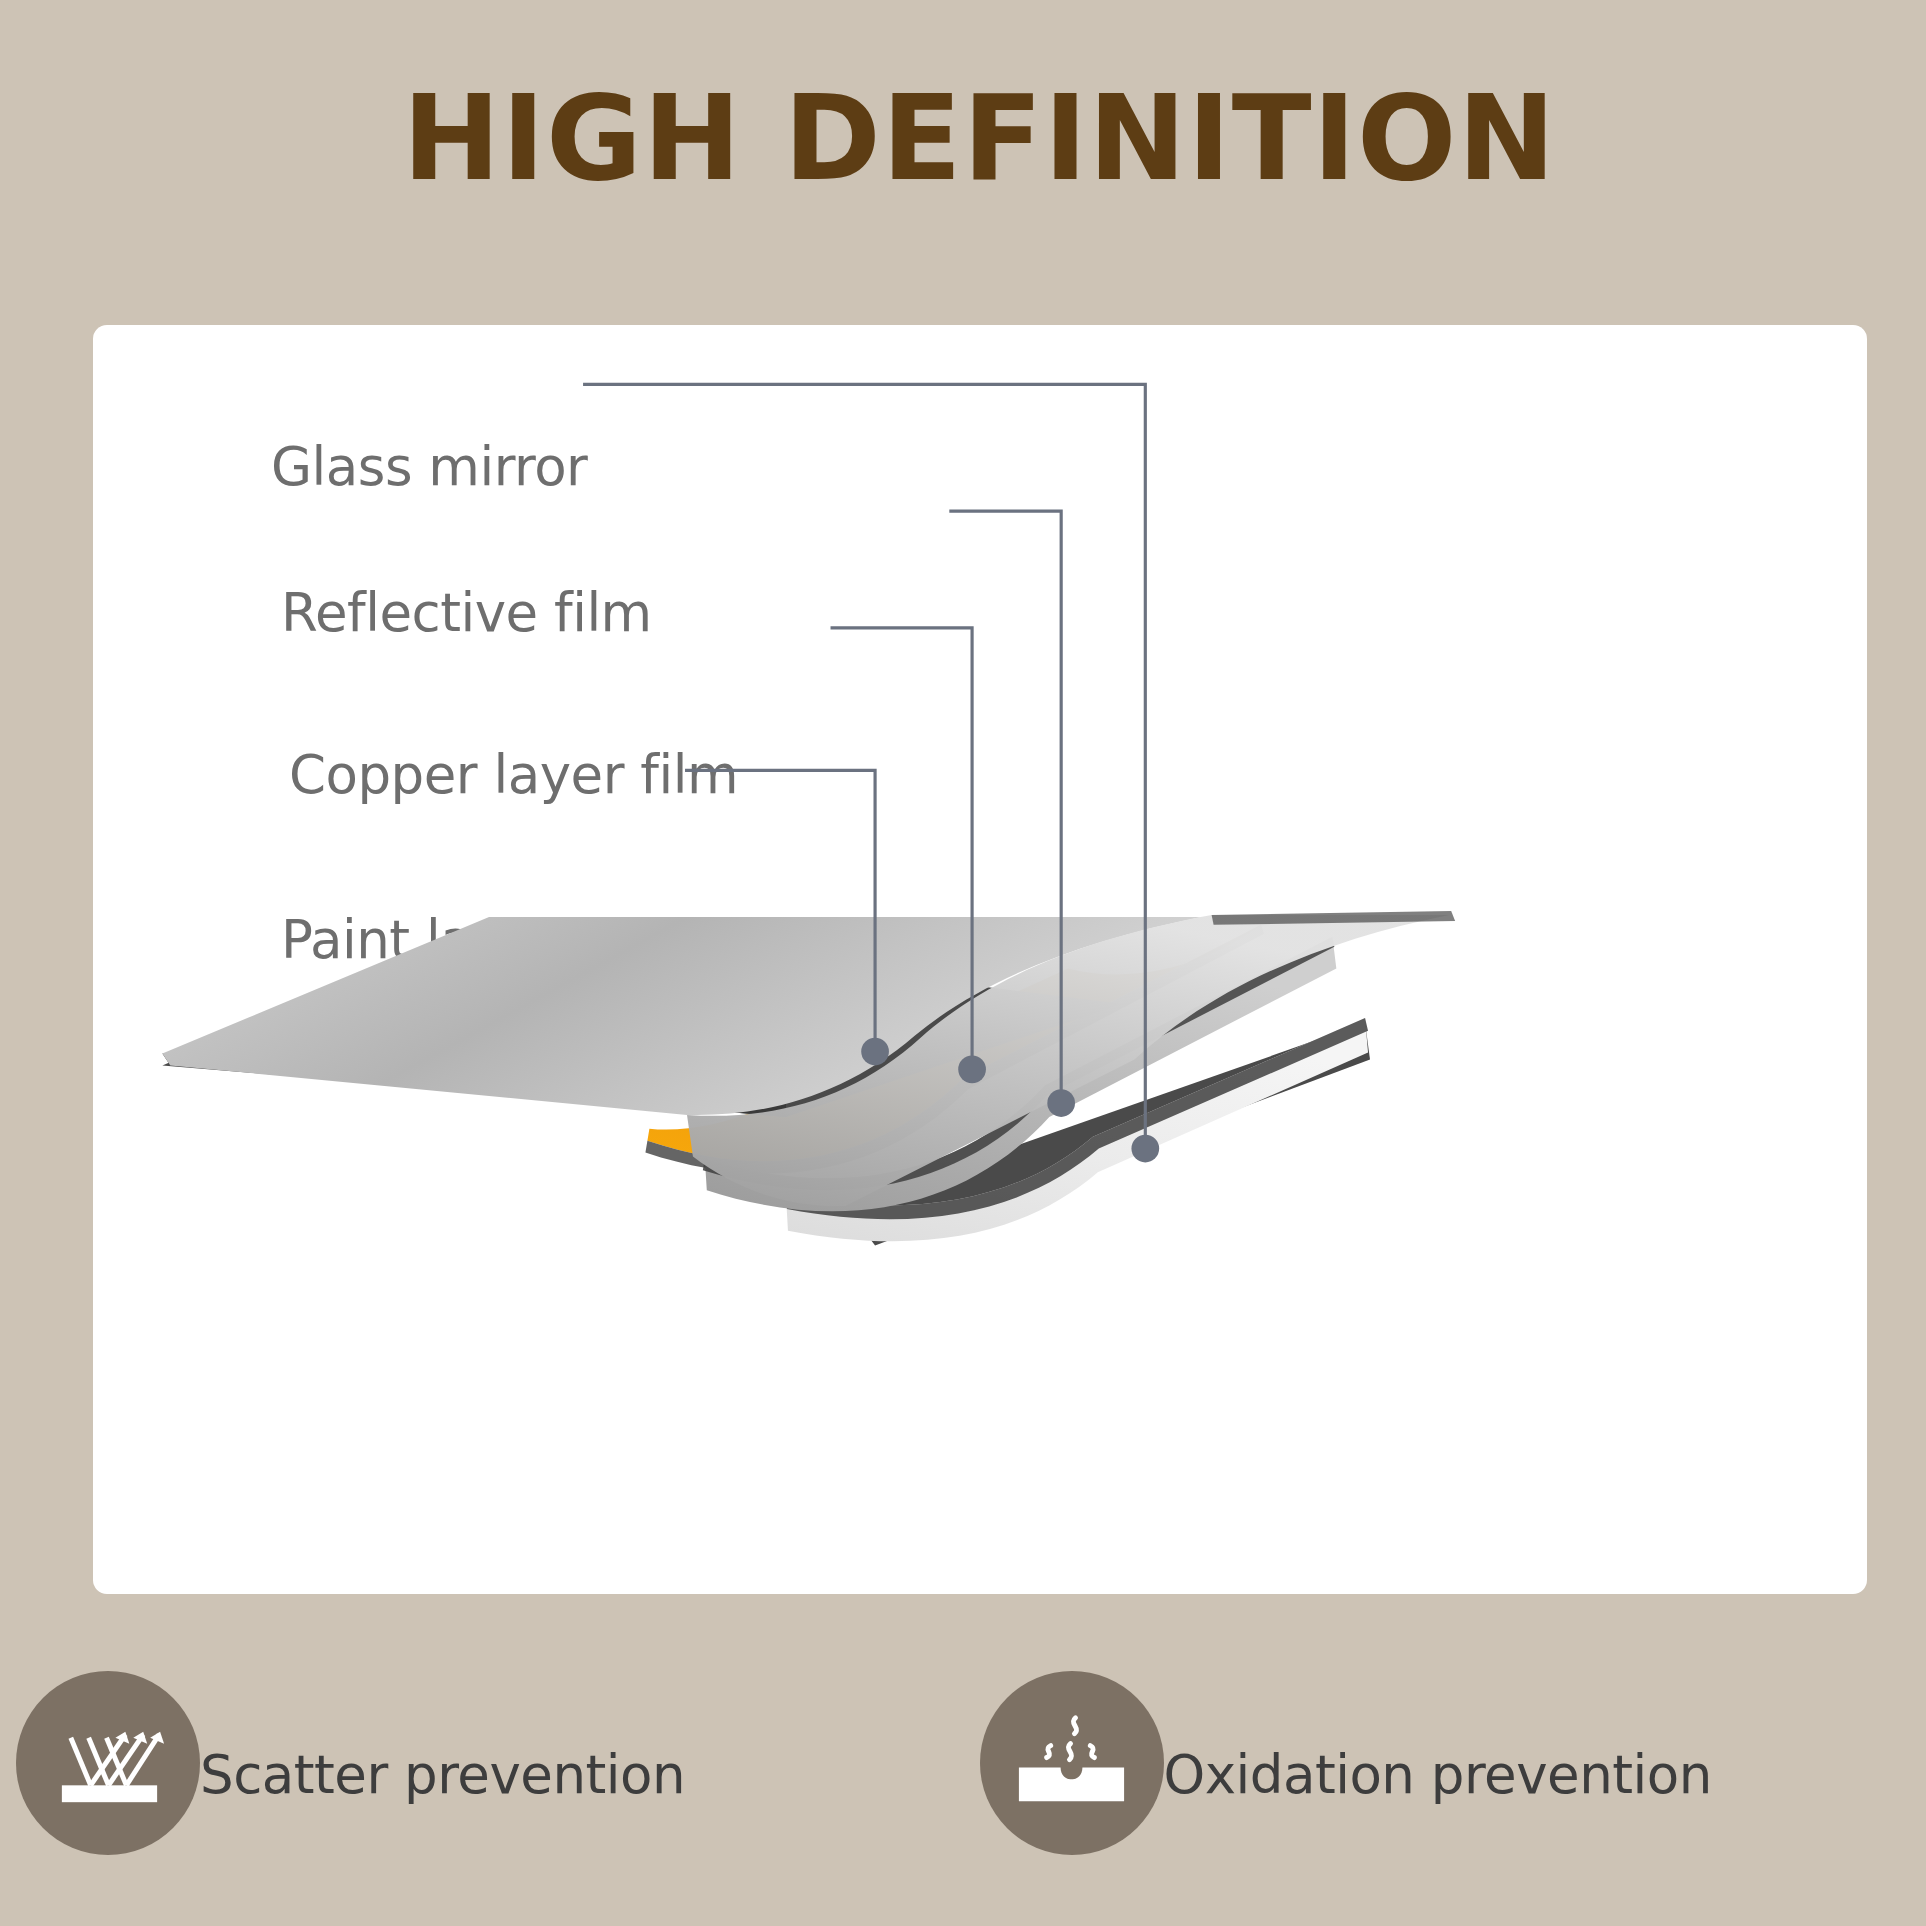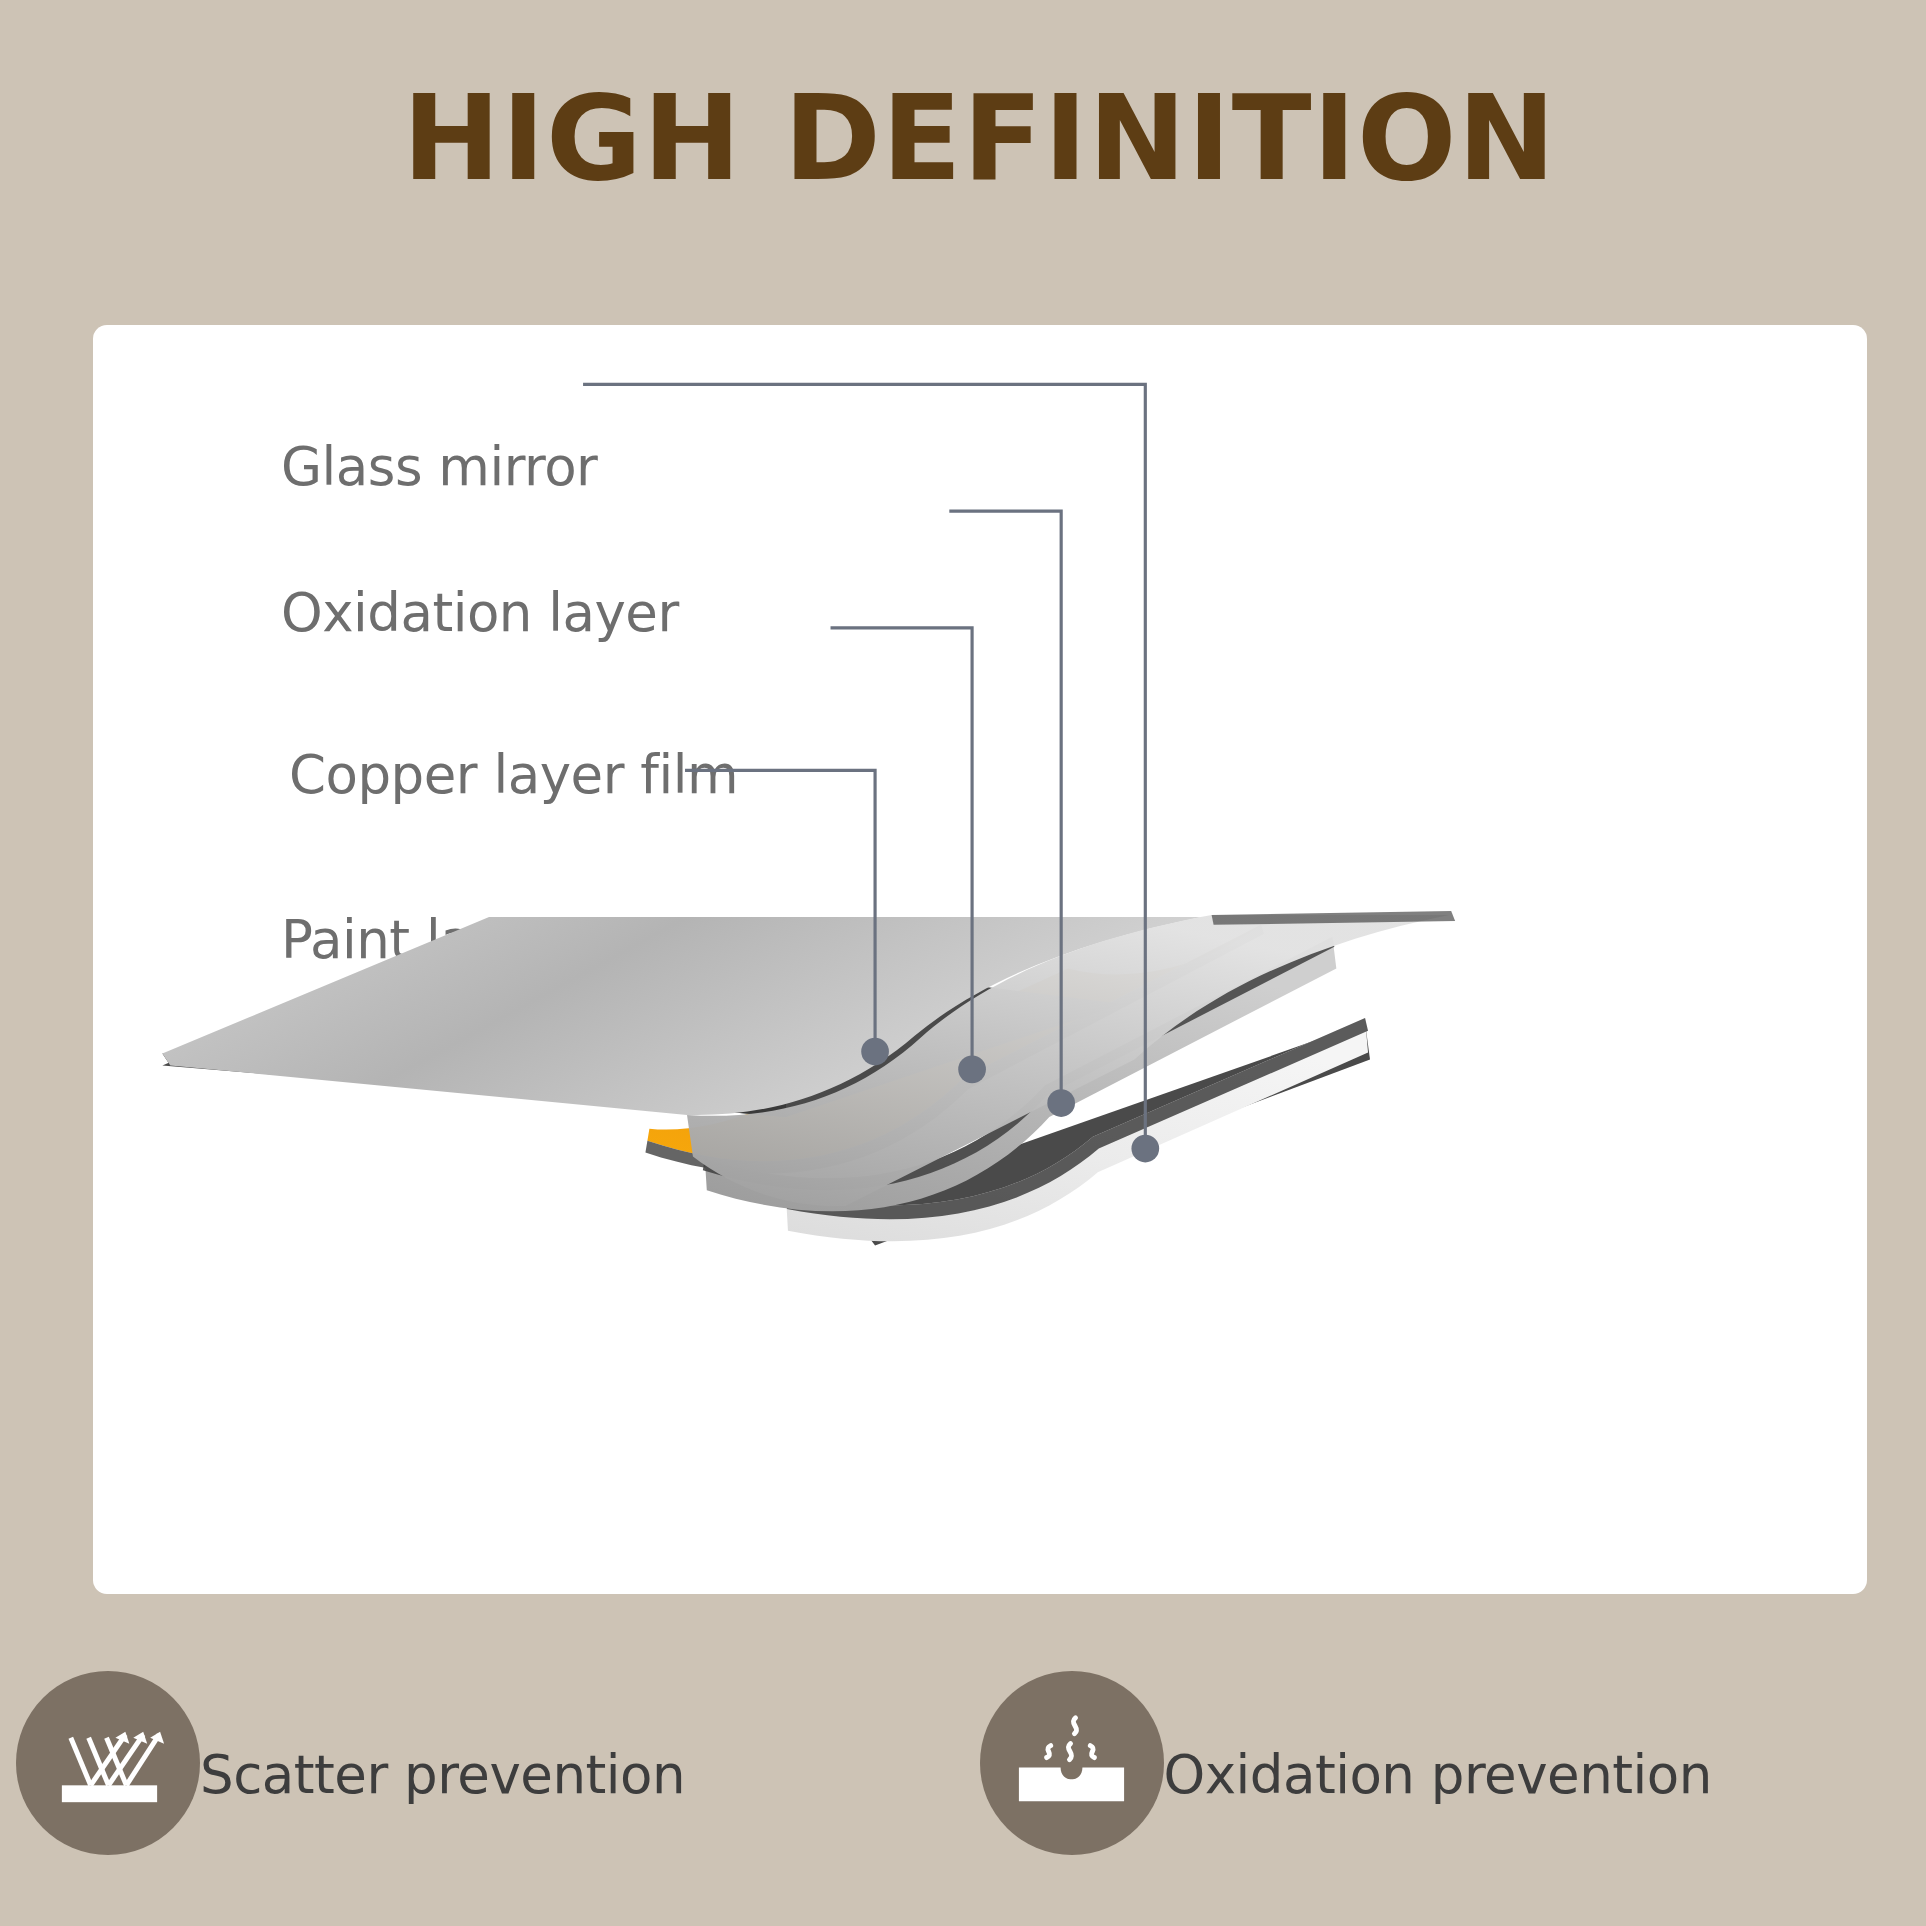--- a/index.html
+++ b/index.html
@@ -51,21 +51,21 @@
 
   
   .layer-label {
     position: absolute;
     font-family: "DejaVu Sans", sans-serif;
     font-size: 53px;
     color: #6e6e6e;
     white-space: nowrap;
     letter-spacing: -0.5px;
   }
-  .layer-label.l0 { left: 265px; top: 436px; }
+  .layer-label.l0 { left: 255px; top: 436px; }
   .layer-label.l1 { left: 265px; top: 582px; }
   .layer-label.l2 { left: 273px; top: 744px; }
   .layer-label.l3 { left: 265px; top: 909px; }
 
   
   .diagram {
     position: absolute;
     left: 77px;
     top: 325px;
     width: 1774px;
@@ -108,21 +108,21 @@
 </head>
 <body>
 
 <div class="stage">
 
   <div class="title">HIGH DEFINITION</div>
 
   <div class="card"></div>
 
   <div class="layer-label l0">Glass mirror</div>
-  <div class="layer-label l1">Oxidation layer</div>
+  <div class="layer-label l1">Reflective film</div>
   <div class="layer-label l2">Copper layer film</div>
   <div class="layer-label l3">Paint layer</div>
 
   <svg class="diagram" viewBox="0 0 1792 1282">
     <defs>
       <linearGradient id="gradGlassTop" x1="0" y1="0" x2="1" y2="0.35">
         <stop offset="0" stop-color="#cfcfcf"></stop>
         <stop offset="0.45" stop-color="#b4b4b4"></stop>
         <stop offset="1" stop-color="#d8d8d8"></stop>
       </linearGradient>

